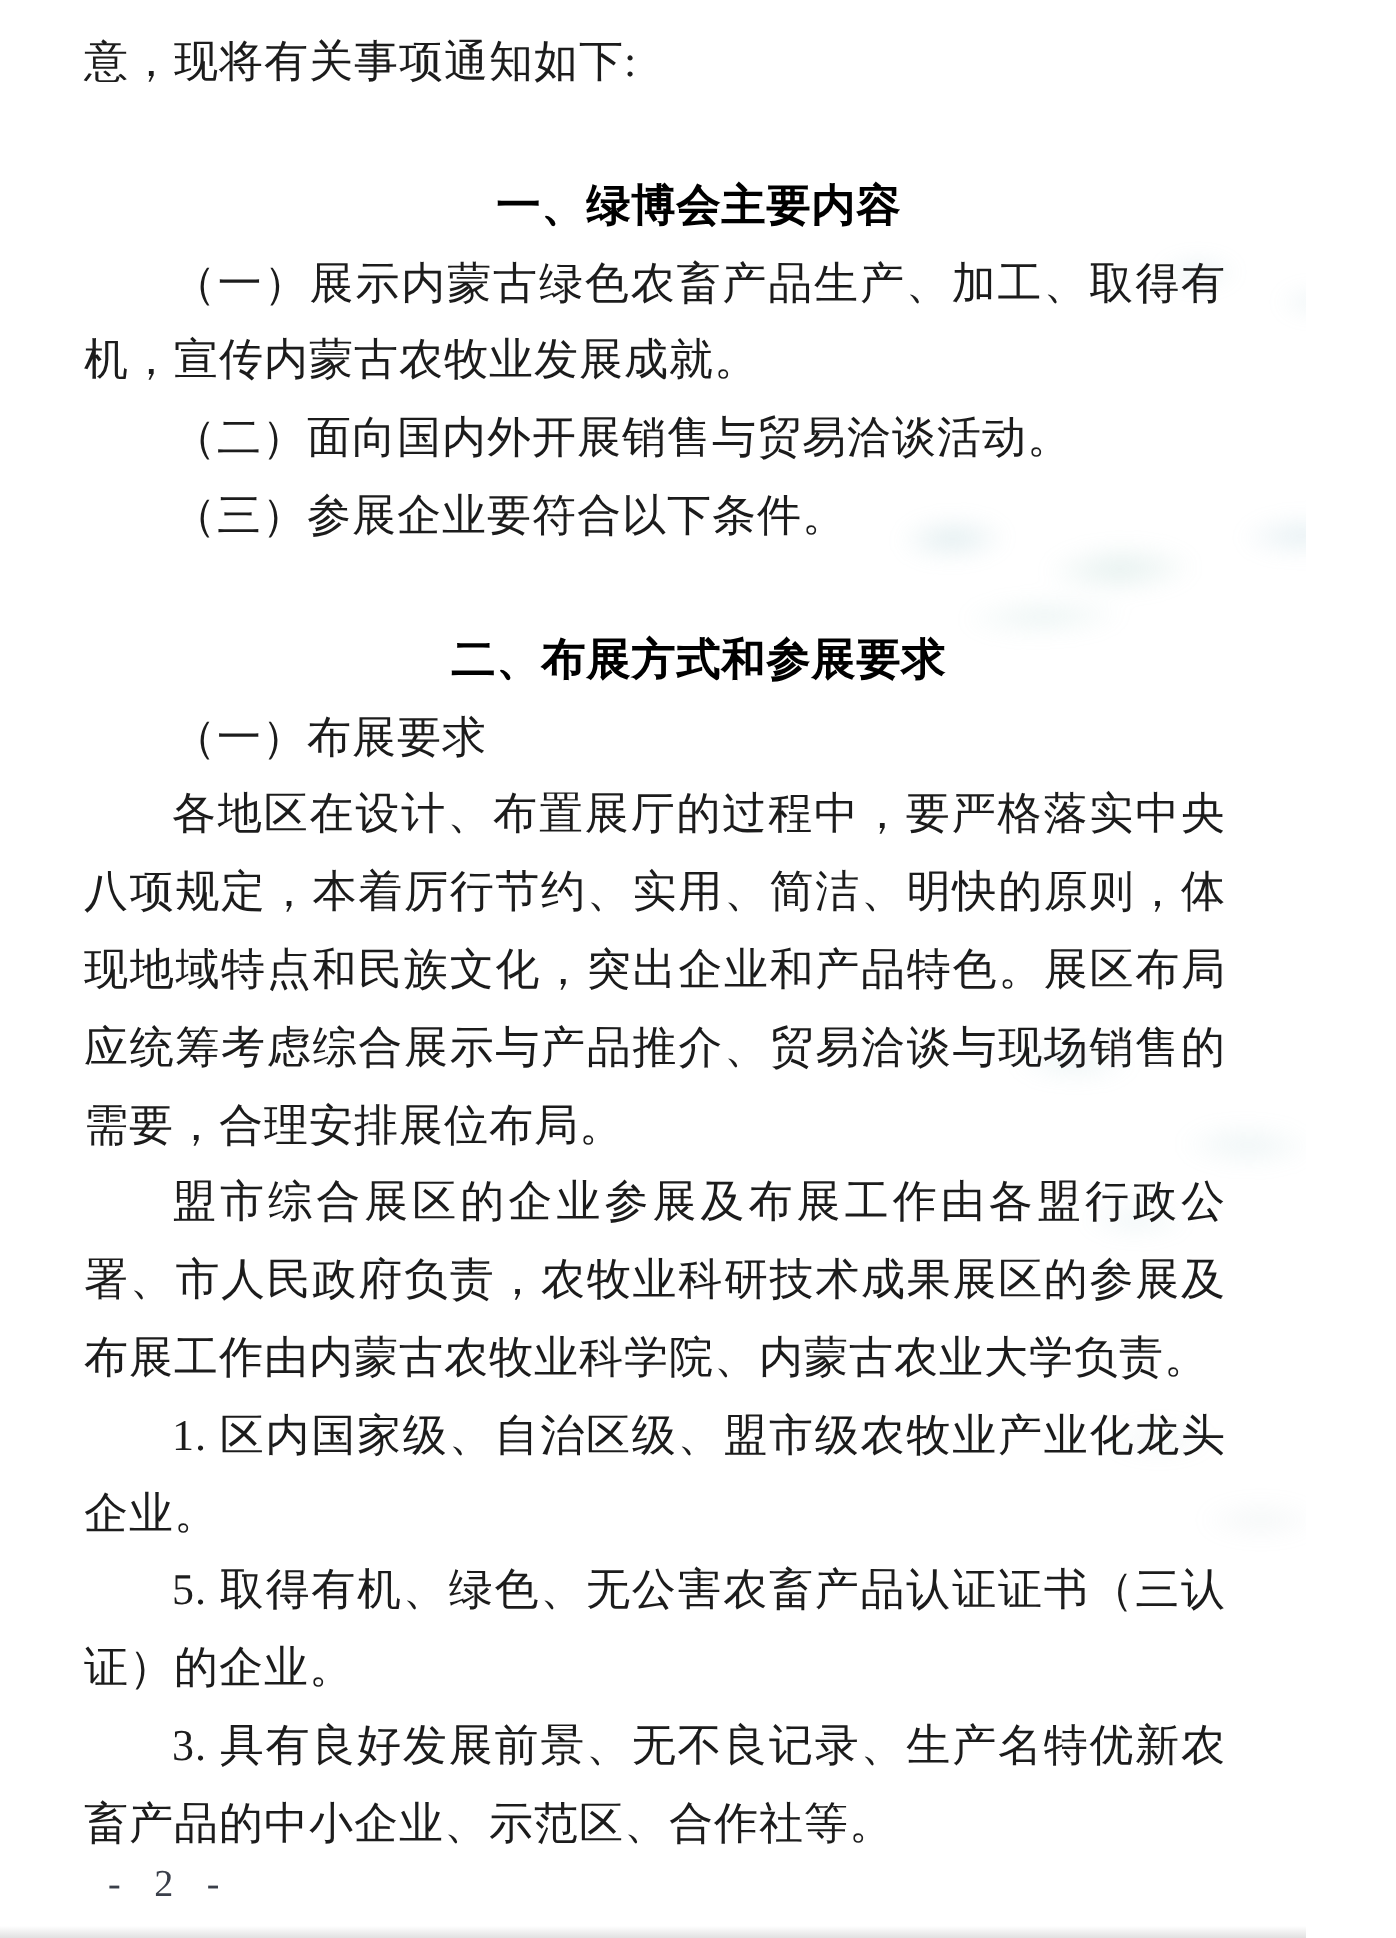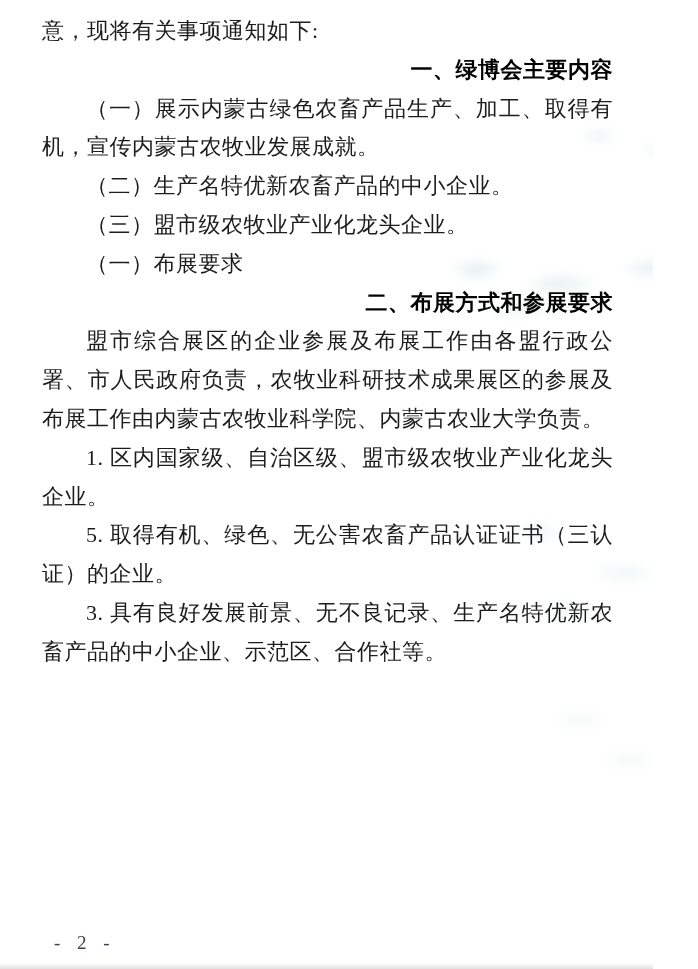--- a/index.html
+++ b/index.html
@@ -38,21 +38,22 @@
     color: #1c1c1c;
     text-align: justify;
     text-justify: inter-ideograph;
     font-family: "Liberation Serif", serif;
   }
   .indent { text-indent: 2em; }
   .h {
     font-family: "Liberation Sans", sans-serif;
     font-weight: 700;
     color: #000000;
-    text-align: right;
+    text-align: center;
+    margin-top: 33px;
   }
   .footer {
     position: absolute;
     left: 54px;
     top: 932px;
     font-size: 19px;
     letter-spacing: 6px;
     color: #3a3f4a;
     font-family: "Liberation Serif", serif;
   }
@@ -100,24 +101,25 @@
 
   <div class="ghost ghost-2"></div>
   <div class="ghost ghost-1"></div>
   <div class="ghost ghost-3"></div>
   <div class="ghost ghost-4"></div>
 
   <div class="doc">
     <p class="p">意，现将有关事项通知如下:</p>
     <p class="p h indent">一、绿博会主要内容</p>
     <p class="p indent">（一）展示内蒙古绿色农畜产品生产、加工、取得有机，宣传内蒙古农牧业发展成就。</p>
-    <p class="p indent">（二）生产名特优新农畜产品的中小企业。</p>
-    <p class="p indent">（三）盟市级农牧业产业化龙头企业。</p>
+    <p class="p indent">（二）面向国内外开展销售与贸易洽谈活动。</p>
+    <p class="p indent">（三）参展企业要符合以下条件。</p>
+    <p class="p h indent">二、布展方式和参展要求</p>
     <p class="p indent">（一）布展要求</p>
-    <p class="p h indent">二、布展方式和参展要求</p>
+    <p class="p indent">各地区在设计、布置展厅的过程中，要严格落实中央八项规定，本着厉行节约、实用、简洁、明快的原则，体现地域特点和民族文化，突出企业和产品特色。展区布局应统筹考虑综合展示与产品推介、贸易洽谈与现场销售的需要，合理安排展位布局。</p>
     <p class="p indent">盟市综合展区的企业参展及布展工作由各盟行政公署、市人民政府负责，农牧业科研技术成果展区的参展及布展工作由内蒙古农牧业科学院、内蒙古农业大学负责。</p>
     <p class="p indent">1. 区内国家级、自治区级、盟市级农牧业产业化龙头企业。</p>
     <p class="p indent">5. 取得有机、绿色、无公害农畜产品认证证书（三认证）的企业。</p>
     <p class="p indent">3. 具有良好发展前景、无不良记录、生产名特优新农畜产品的中小企业、示范区、合作社等。</p>
   </div>
 
   <div class="footer">- 2 -</div>
 
 </div>
 

